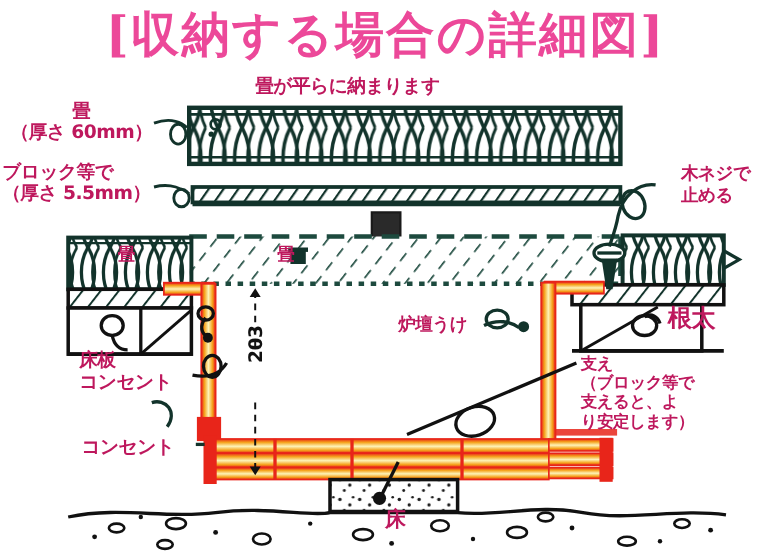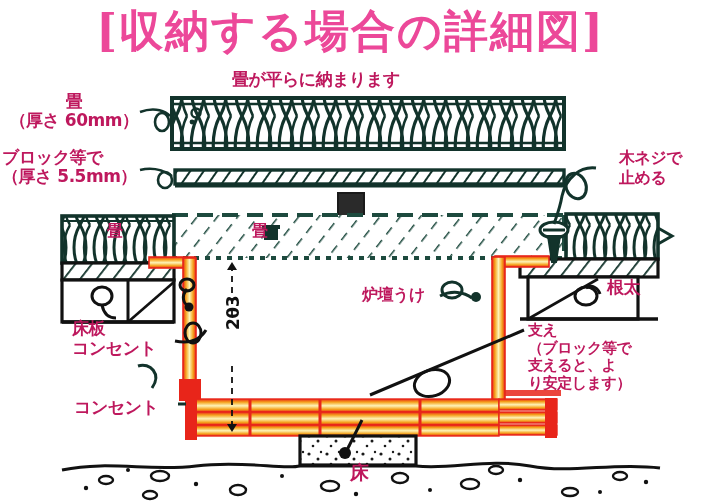--- a/index.html
+++ b/index.html
@@ -46,21 +46,21 @@
     letter-spacing: 2px;
     color: #ec4899;
     white-space: pre;
   }
   .l-tatami-thk   { left: 4px;   top: 92px;  font-size: 17px; text-align: center; width: 140px; }
   .l-flat         { left: 232px; top: 70px;  font-size: 17px; }
   .l-lid          { left: 2px;   top: 148px; font-size: 17px; }
   .l-tatami-a     { left: 107px; top: 222px; font-size: 16px; }
   .l-tatami-b     { left: 252px; top: 222px; font-size: 16px; }
   .l-screw        { left: 600px; top: 148px; font-size: 16px; line-height: 1.22; margin-left: 19px; }
-  .l-neda         { left: 607px; top: 278px; font-size: 17px; }
+  .l-neda         { left: 607px; top: 278px; font-size: 22px; }
   .l-rodan        { left: 362px; top: 286px; font-size: 16px; }
   .l-yukaita      { left: 72px;  top: 318px; font-size: 17px; line-height: 1.2; }
   .l-consent      { left: 74px;  top: 398px; font-size: 17px; }
   .l-sasae        { left: 528px; top: 322px; font-size: 15px; line-height: 1.18; }
   .l-yuka         { left: 350px; top: 462px; font-size: 19px; }
   .l-dim          { left: 224px; top: 330px; font-size: 17px; font-family: "DejaVu Sans","Liberation Sans",sans-serif;
                     transform: rotate(-90deg); transform-origin: left top; color: #111; }
 </style>
 </head>
 <body>

